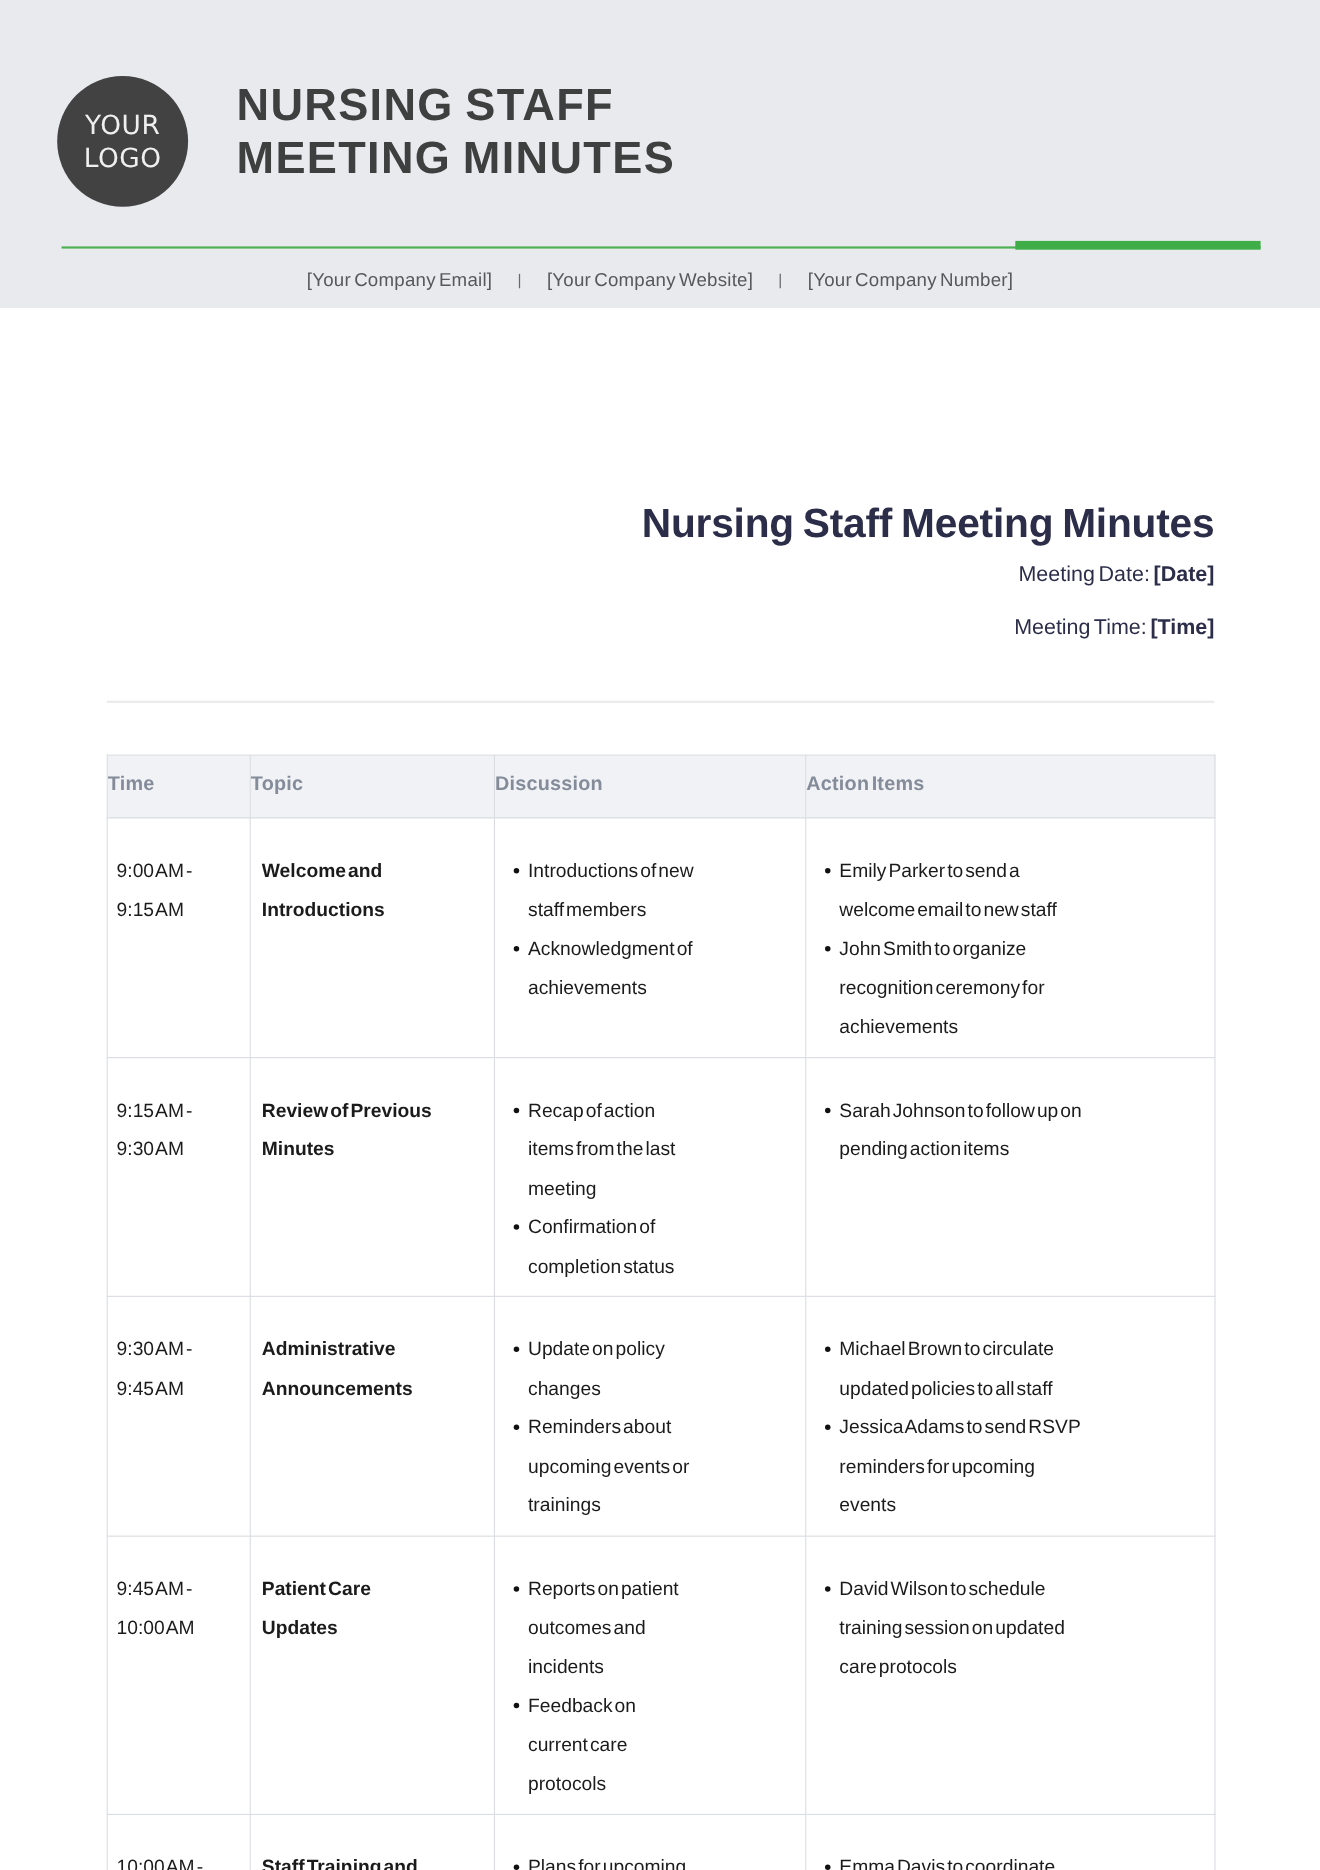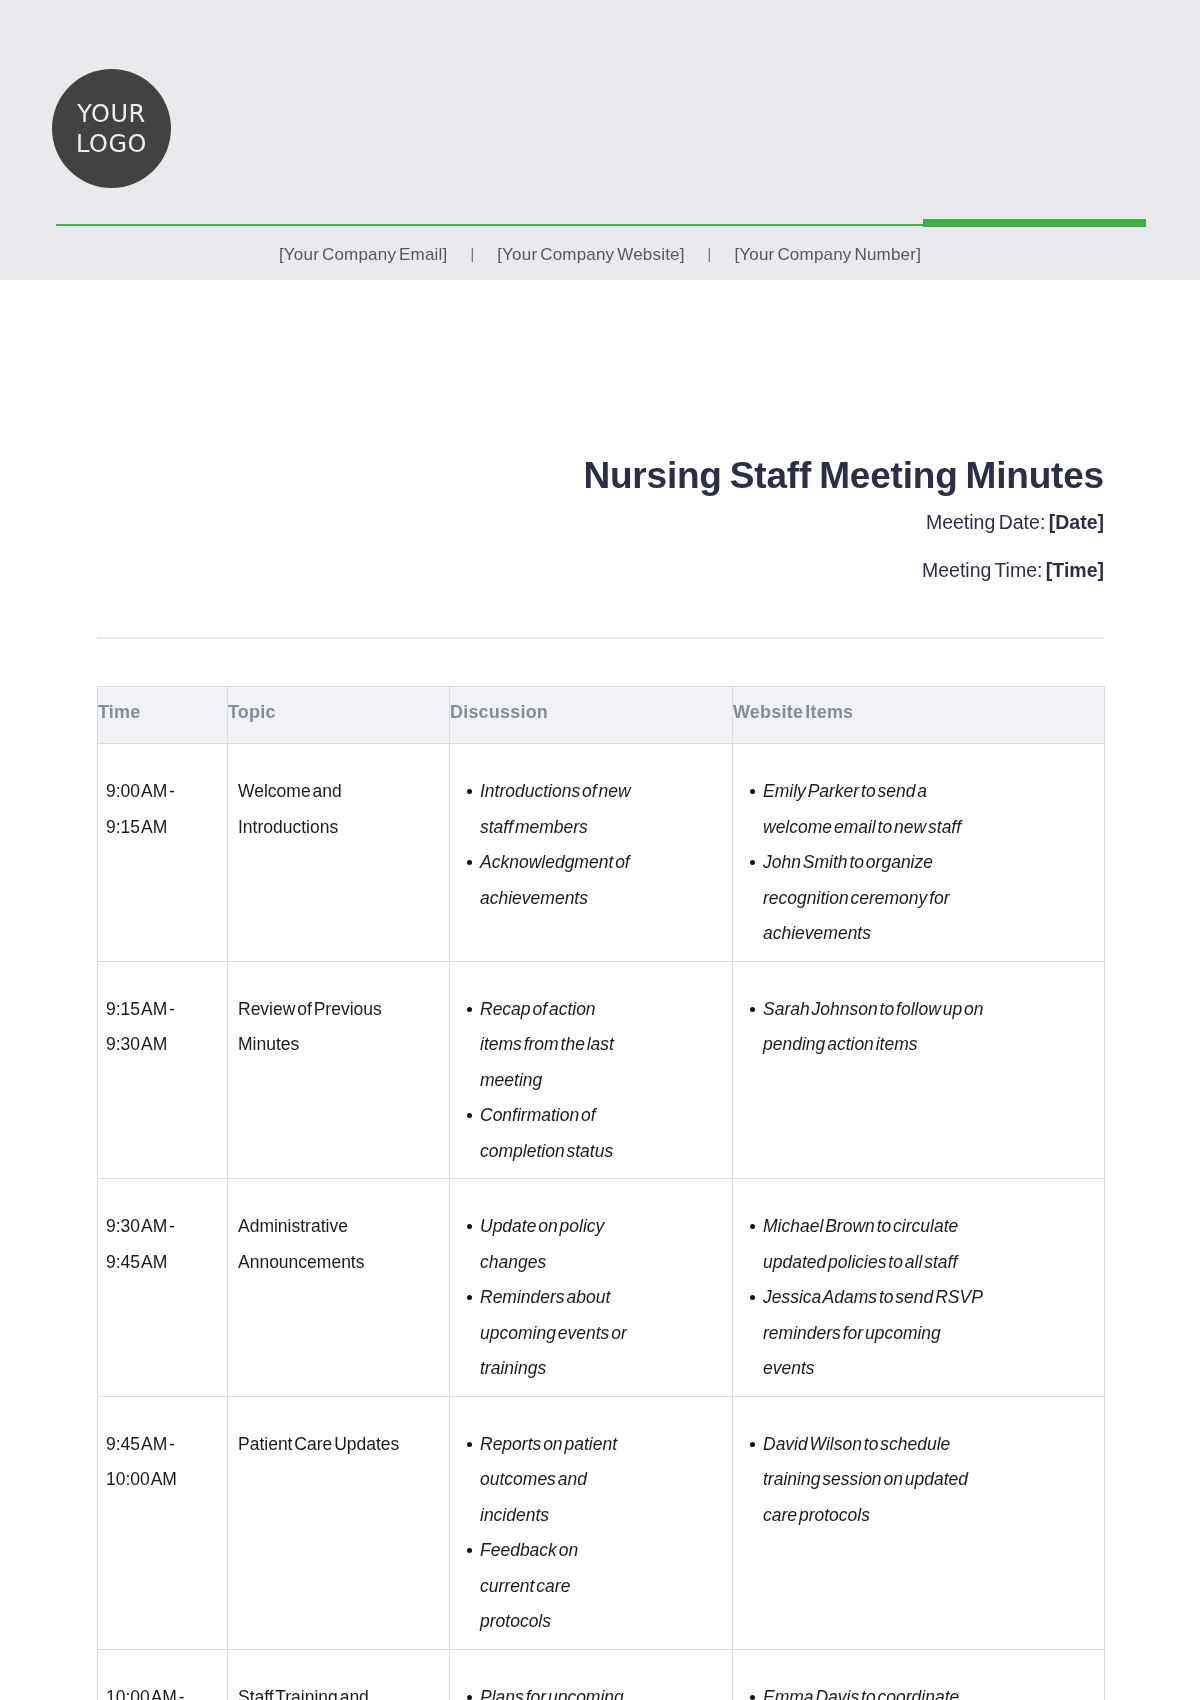--- a/index.html
+++ b/index.html
@@ -140,23 +140,23 @@
     vertical-align: top;
     padding-top: 30px;
     padding-bottom: 9px;
     font-size: 17.5px;
     line-height: 35.5px;
     color: #1b1b1b;
   }
   td.c-time { padding-left: 8px; }
   td.c-time .time { max-width: 96px; }
   td.c-topic { padding-left: 10px; }
-  td.c-topic .topic { font-weight: 400; max-width: 162px; }
+  td.c-topic .topic { font-weight: 700; max-width: 162px; }
   td.c-disc, td.c-act { padding-left: 17px; }
-  .minutes ul { list-style: none; font-style: italic; }
+  .minutes ul { list-style: none; }
   .minutes li {
     position: relative;
     padding-left: 13px;
   }
   .minutes li::before {
     content: "";
     position: absolute;
     left: 0;
     top: 15px;
     width: 5px;
@@ -170,20 +170,24 @@
 </style>
 </head>
 <body>
 
 <div class="page">
 
   <header class="letterhead">
     <div class="logo">
       <span>YOUR</span>
       <span>LOGO</span>
+    </div>
+    <div class="masthead">
+      <div>NURSING STAFF</div>
+      <div>MEETING MINUTES</div>
     </div>
     <div class="rule-thin"></div>
     <div class="rule-thick"></div>
     <div class="contact">
       <span>[Your Company Email]</span>
       <span class="sep">|</span>
       <span>[Your Company Website]</span>
       <span class="sep">|</span>
       <span>[Your Company Number]</span>
     </div>
@@ -205,21 +209,21 @@
         <col style="width:130px">
           <col style="width:222px">
           <col style="width:283px">
           <col style="width:372px">
       </colgroup>
       <thead>
         <tr>
           <th>Time</th>
           <th>Topic</th>
           <th>Discussion</th>
-          <th>Website Items</th>
+          <th>Action Items</th>
         </tr>
       </thead>
       <tbody>
 
         <tr>
           <td class="c-time">
               <div class="time">9:00 AM - 9:15 AM</div>
             </td>
           <td class="c-topic">
               <div class="topic">Welcome and Introductions</div>

